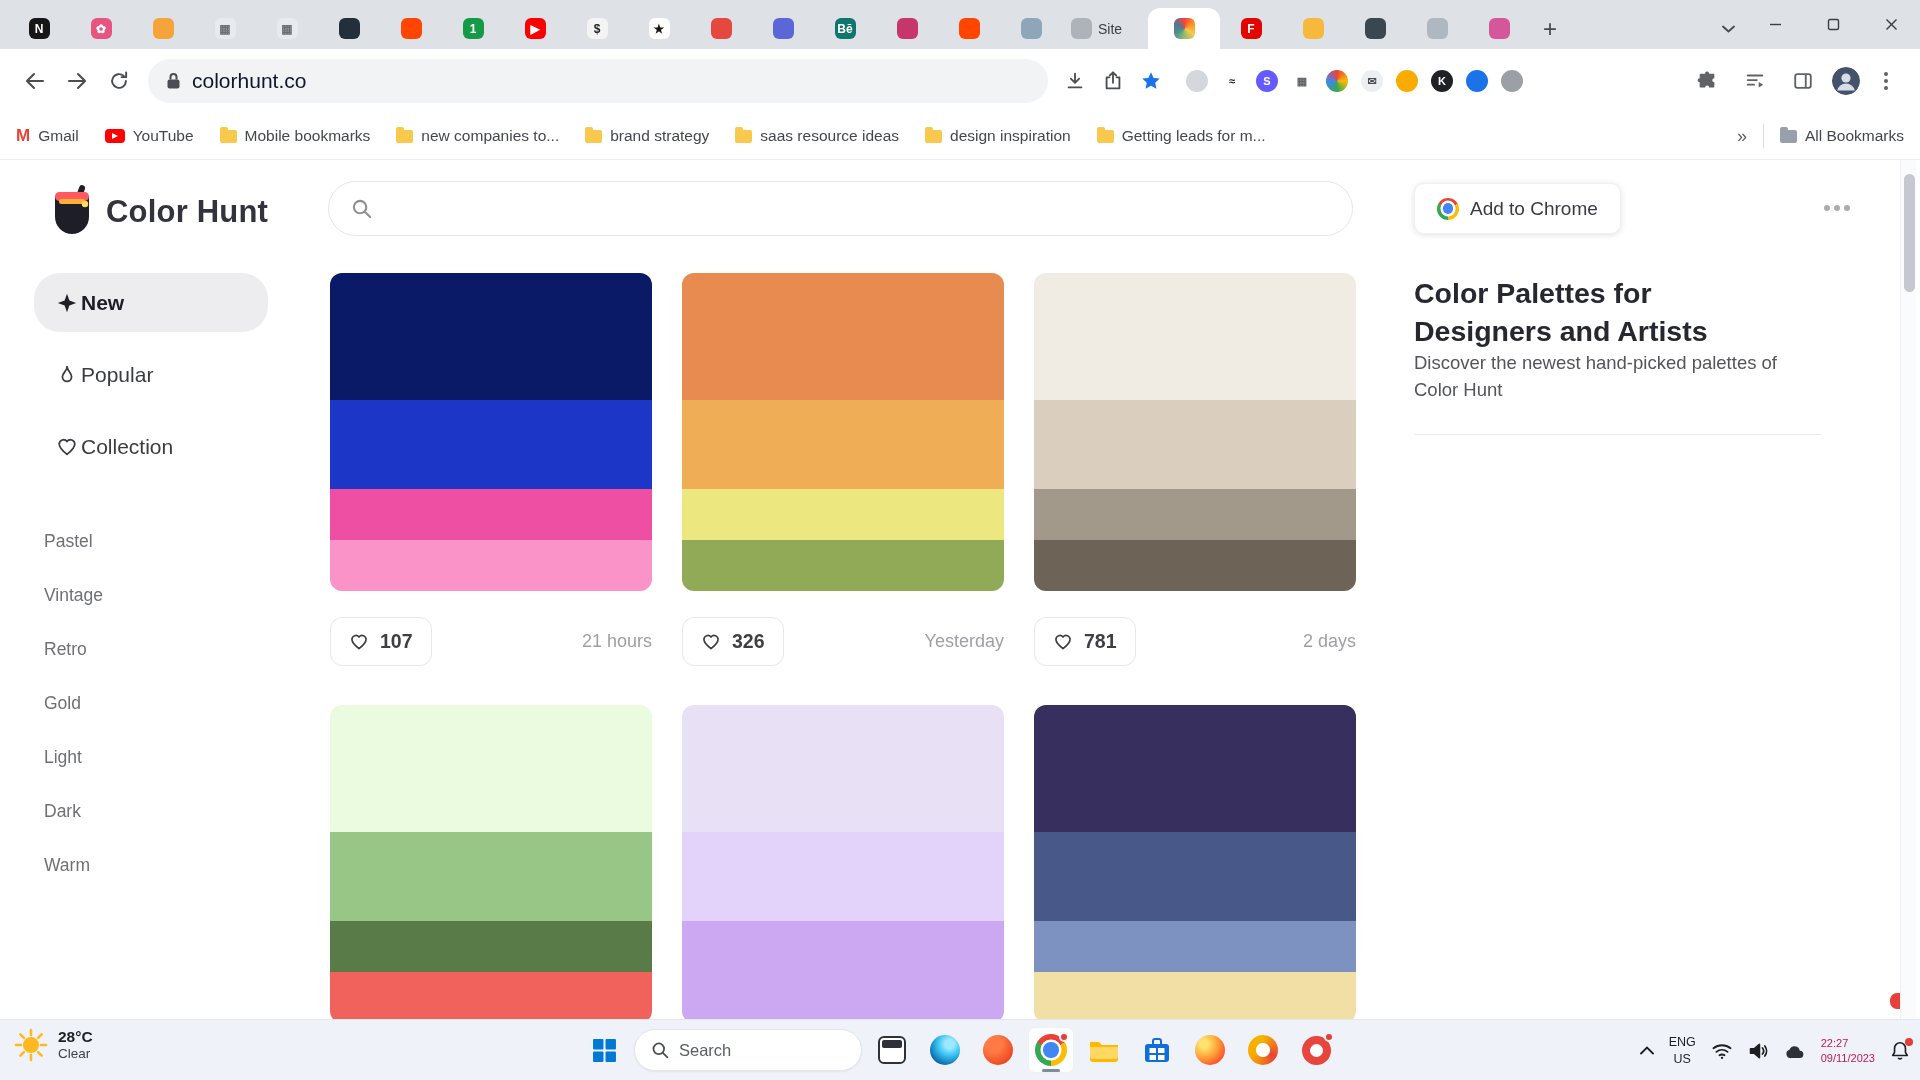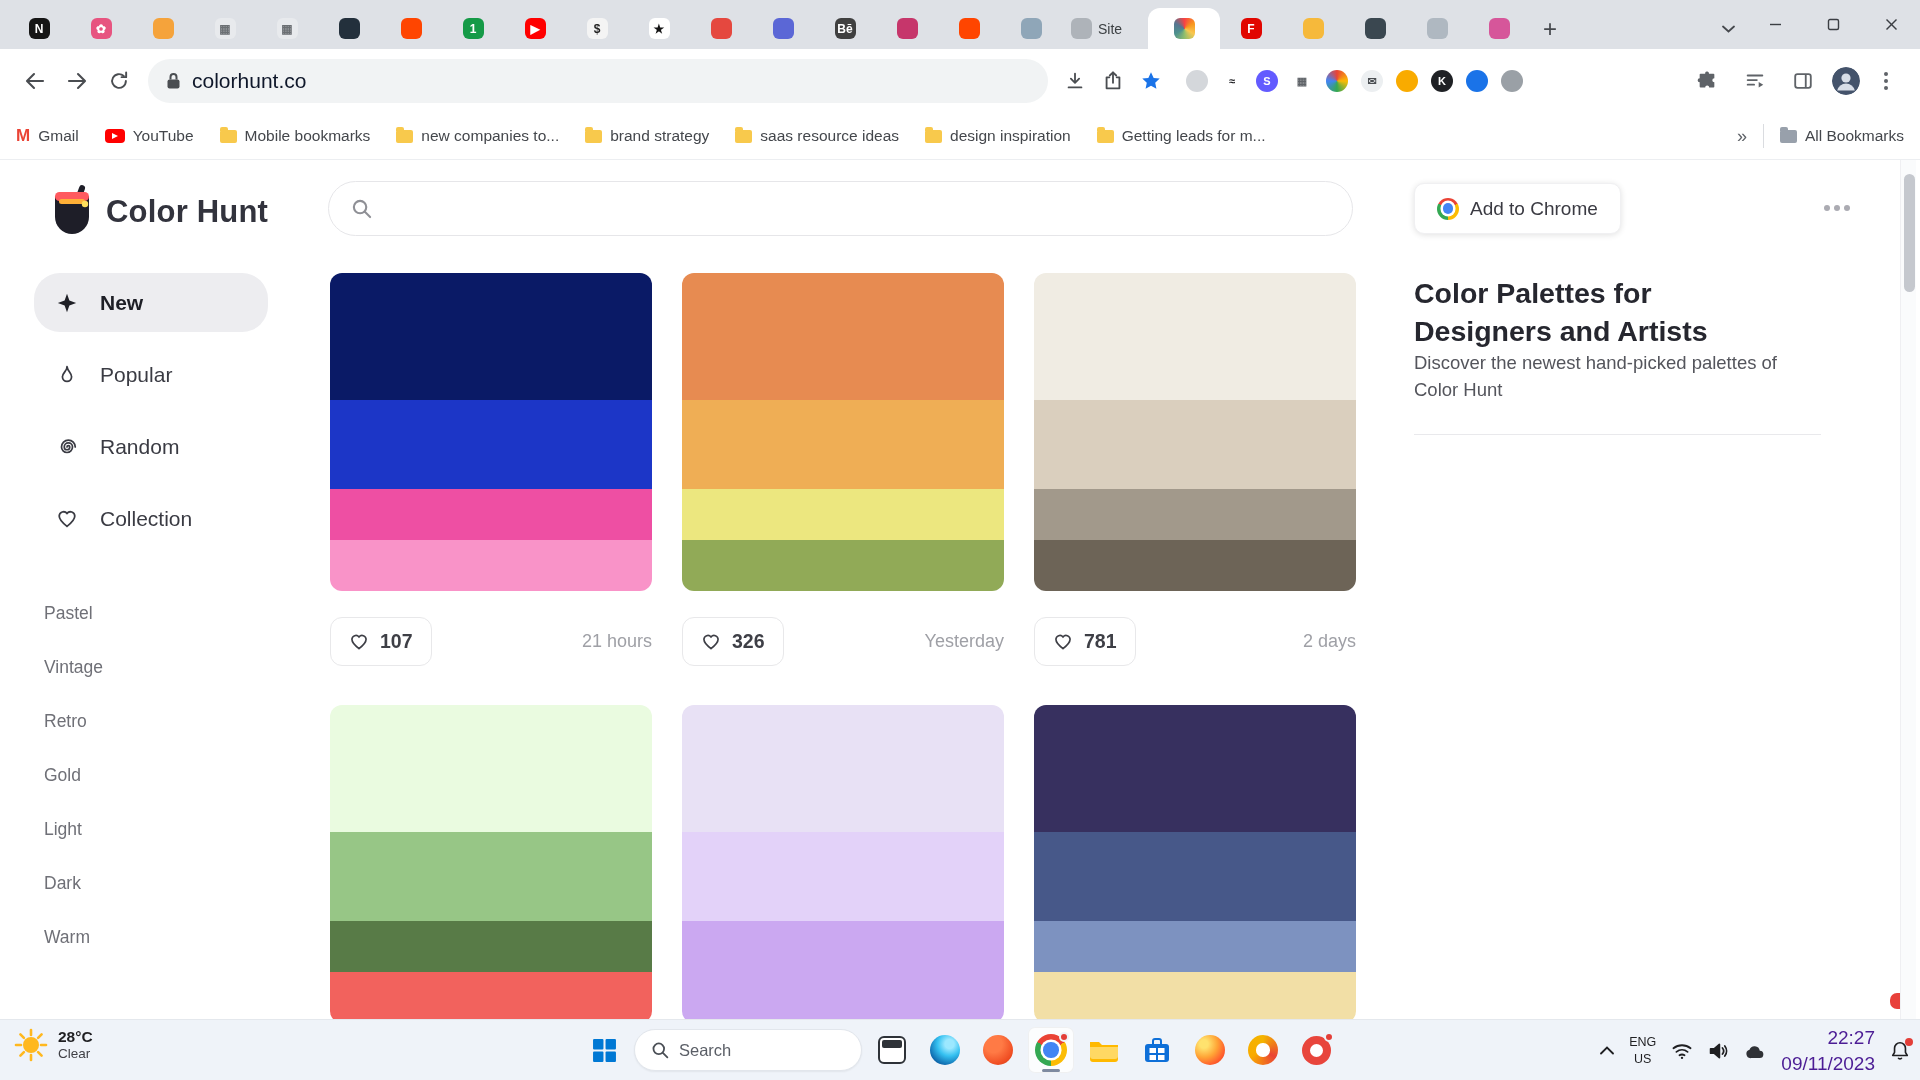--- a/index.html
+++ b/index.html
@@ -51,21 +51,21 @@
   .search-pill{position:absolute;left:328px;top:21px;width:1025px;height:55px;border:1.5px solid #E6E6E9;border-radius:28px;display:flex;align-items:center;gap:13px;padding:0 22px;background:#fff}
   .search-pill input{border:none;outline:none;flex:1;font-size:19.5px;color:#333;font-family:"Liberation Sans",sans-serif}
   .search-pill input::placeholder{color:#ABABB2}
   .add-chrome{position:absolute;left:1414px;top:23px;height:51px;display:flex;align-items:center;gap:11px;padding:0 22px;background:#fff;border:1px solid #F0F0F2;border-radius:10px;box-shadow:0 1px 6px rgba(0,0,0,.12);font-size:19px;color:#3A3A42}
   .chromeball{width:22px;height:22px;border-radius:50%;background:conic-gradient(from -60deg,#EA4335 0 120deg,#FBBC05 0 240deg,#34A853 0 360deg);position:relative;flex:none}
   .chromeball::before{content:"";position:absolute;inset:26%;border-radius:50%;background:#4285F4;box-shadow:0 0 0 2.5px #fff}
   .dots-menu{position:absolute;left:1824px;top:45px;display:flex;gap:4px}
   .dots-menu i{width:6px;height:6px;border-radius:50%;background:#ABABB2}
 
   .sidebar{position:absolute;left:34px;top:113px;width:234px}
-  .nav-item{height:59px;display:flex;align-items:center;gap:22px;padding:0 22px;border-radius:26px;font-size:21px;color:#3A3B43;margin-bottom:13px}
+  .nav-item{height:59px;display:flex;align-items:center;gap:3px;padding:0 22px;border-radius:26px;font-size:21px;color:#3A3B43;margin-bottom:13px}
   .nav-item.active{background:#EDEDF0;font-weight:700;color:#1E1F26}
   .tags{margin-top:38px}
   .tag{height:54px;display:flex;align-items:center;padding:0 10px;font-size:17.5px;color:#6F7077}
 
   .grid{position:absolute;left:330px;top:113px;width:1026px;display:grid;grid-template-columns:repeat(3,322px);column-gap:30px;row-gap:39px}
   .palette{width:322px;height:318px;border-radius:12px;overflow:hidden;display:flex;flex-direction:column}
   .stripe{width:100%}
   .s1{height:40%}.s2{height:28%}.s3{height:16%}.s4{height:16%}
   .meta{margin-top:26px;height:49px;display:flex;align-items:center;justify-content:space-between}
   .like{display:flex;align-items:center;gap:11px;height:49px;padding:0 18px;border:1.5px solid #E8E8EA;border-radius:12px;font-size:19.5px;font-weight:700;color:#3E3F46;background:#fff}
@@ -98,21 +98,21 @@
   .brave-ball{width:30px;height:30px;border-radius:50%;background:radial-gradient(circle at 35% 30%,#FF7A45 0 30%,#F04E23 70%,#C53A14)}
   .firefox-ball{width:30px;height:30px;border-radius:50%;background:radial-gradient(circle at 30% 30%,#FFE26E 0 14%,#FFA436 45%,#FF5F2E 72%,#E0350B)}
   .alt-ball{width:30px;height:30px;border-radius:50%;background:conic-gradient(#F4B400,#EA4335,#F9AB00,#F4B400);position:relative}
   .alt-ball::before{content:"";position:absolute;inset:28%;border-radius:50%;background:#fff}
   .rec-ball{width:29px;height:29px;border-radius:50%;background:#fff;border:8px solid #E8453C}
   .chromeball.big{width:32px;height:32px}
   .appwin{width:28px;height:28px;border-radius:6px;background:#fff;border:2px solid #2E3238;position:relative}
   .appwin::before{content:"";position:absolute;left:2px;right:2px;top:2px;height:8px;background:#2E3238;border-radius:2px}
   .tray{position:absolute;right:10px;top:0;height:61px;display:flex;align-items:center;gap:15px}
   .lang{font-size:12.5px;line-height:1.3;text-align:center;color:#1F1F22}
-  .clock{font-size:19px;line-height:1.35;text-align:right;color:#4c1d95}
+  .clock{font-size:11px;line-height:1.35;color:#be185d}
 </style>
 </head>
 <body>
 
 <div class="tabstrip">
   <div class="tab">
       <span class="fav" style="background-color: rgb(22, 22, 22); color: rgb(255, 255, 255);">N</span>
     </div>
   <div class="tab">
       <span class="fav" style="background-color: rgb(231, 84, 128); color: rgb(255, 255, 255);">✿</span>
@@ -144,21 +144,21 @@
   <div class="tab">
       <span class="fav" style="background-color: rgb(255, 255, 255); color: rgb(20, 20, 20);">★</span>
     </div>
   <div class="tab">
       <span class="fav" style="background-color: rgb(229, 72, 63); color: rgb(255, 255, 255);"></span>
     </div>
   <div class="tab">
       <span class="fav" style="background-color: rgb(91, 103, 214); color: rgb(255, 255, 255);"></span>
     </div>
   <div class="tab">
-      <span class="fav" style="background-color: #404040; color: rgb(255, 255, 255);">Bē</span>
+      <span class="fav" style="background-color: #0f766e; color: rgb(255, 255, 255);">Bē</span>
     </div>
   <div class="tab">
       <span class="fav" style="background-color: rgb(198, 54, 107); color: rgb(255, 255, 255);"></span>
     </div>
   <div class="tab">
       <span class="fav" style="background-color: rgb(255, 69, 0); color: rgb(255, 255, 255);"></span>
     </div>
   <div class="tab">
       <span class="fav" style="background-color: rgb(143, 166, 184); color: rgb(255, 255, 255);"></span>
     </div>
@@ -400,28 +400,20 @@
         </span>
       <span>New</span>
     </div>
     <div class="nav-item">
       <span>
           <svg width="22" height="22" viewBox="0 0 24 24" fill="none" stroke="#3A3B43" stroke-width="1.9" stroke-linejoin="round">
             <path d="M12 2.8 C12.6 7.2 7 9.6 7 14 a5 5 0 0 0 10 0 C17 9.6 12.8 8.2 12 2.8 Z"></path>
           </svg>
         </span>
       <span>Popular</span>
-    </div>
-    <div class="nav-item">
-      <span>
-          <svg width="22" height="22" viewBox="0 0 24 24" fill="none" stroke="#3A3B43" stroke-width="1.9" stroke-linecap="round">
-            <path d="M12 12 a1.5 1.5 0 0 1 3 0 a3 3 0 0 1 -6 0 a4.5 4.5 0 0 1 9 0 a6 6 0 0 1 -12 0 a7.5 7.5 0 0 1 15 0"></path>
-          </svg>
-        </span>
-      <span>Random</span>
     </div>
     <div class="nav-item">
       <span>
           <svg width="22" height="22" viewBox="0 0 24 24" fill="none" stroke="#3A3B43" stroke-width="1.9">
             <path d="M12 20 C5 14.7 3.5 11.5 3.5 8.8 A4.8 4.8 0 0 1 12 5.9 A4.8 4.8 0 0 1 20.5 8.8 C20.5 11.5 19 14.7 12 20 Z"></path>
           </svg>
         </span>
       <span>Collection</span>
     </div>
     <div class="tags">

